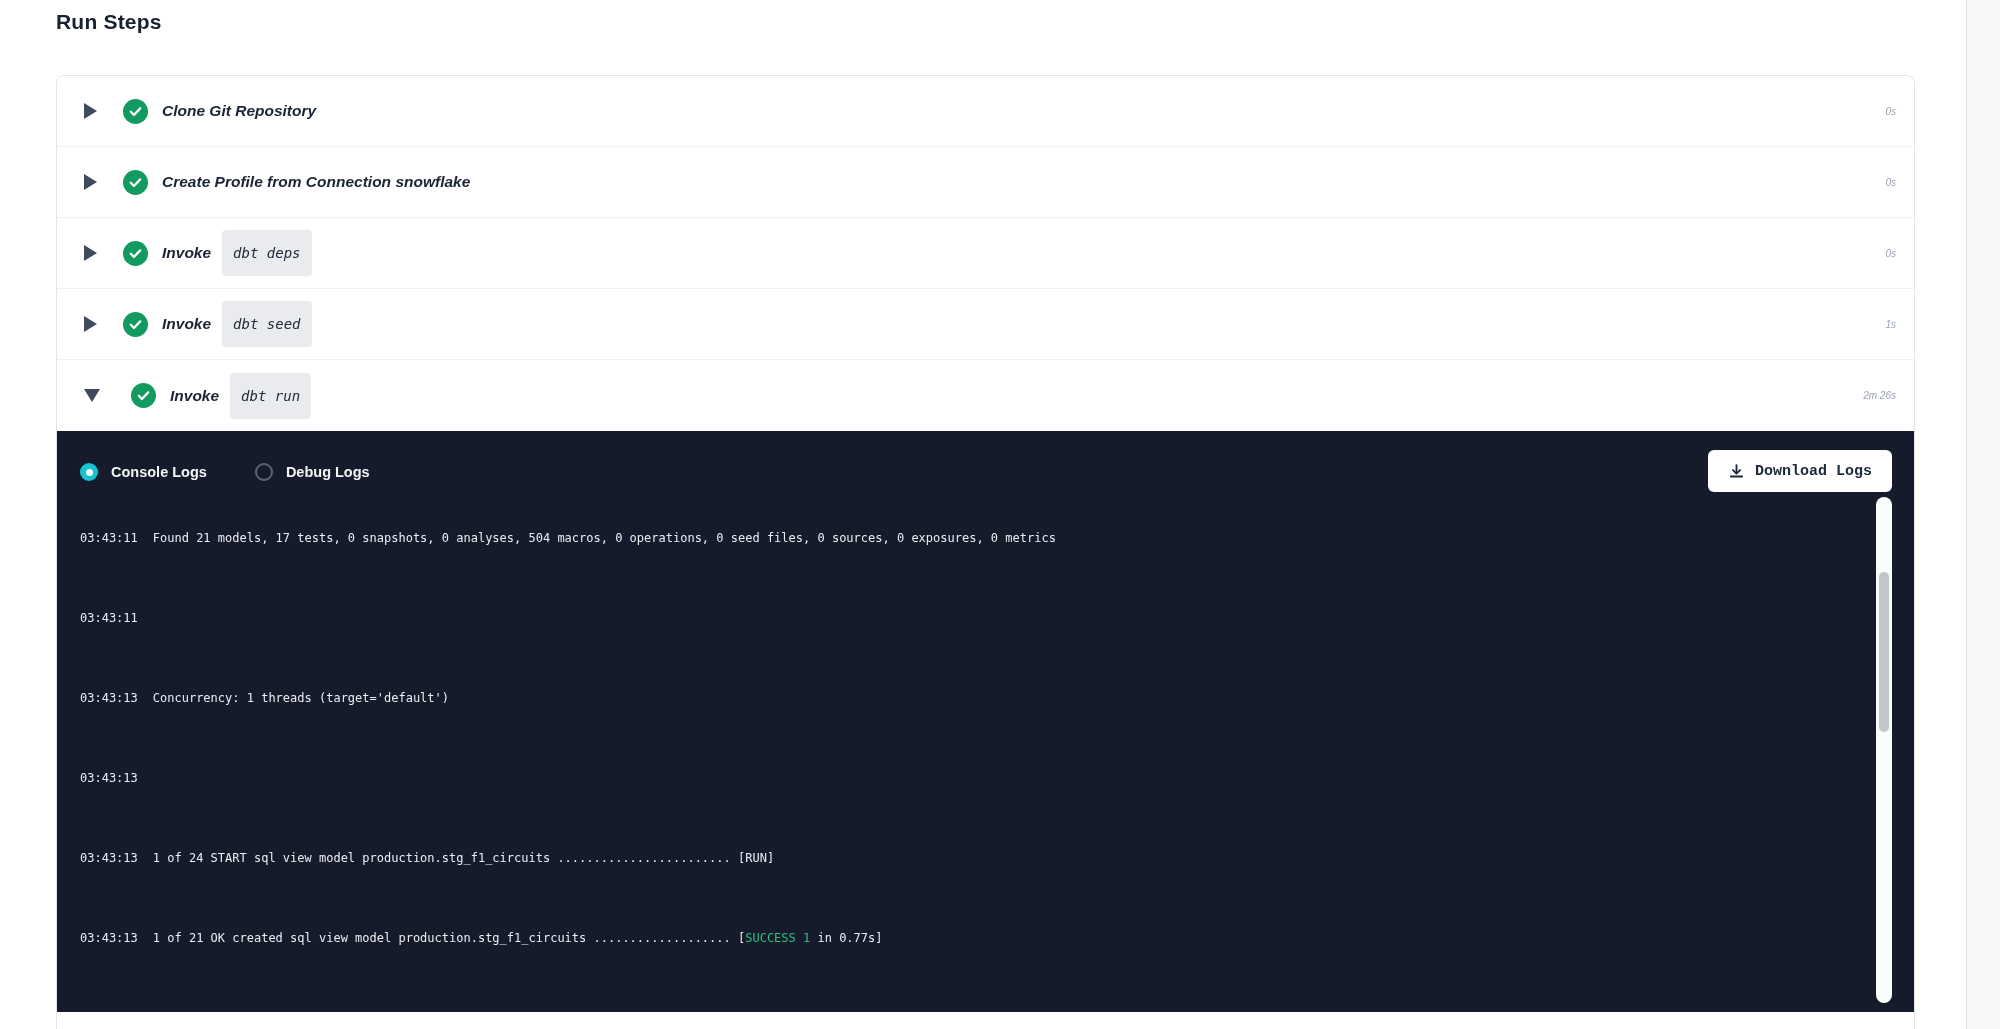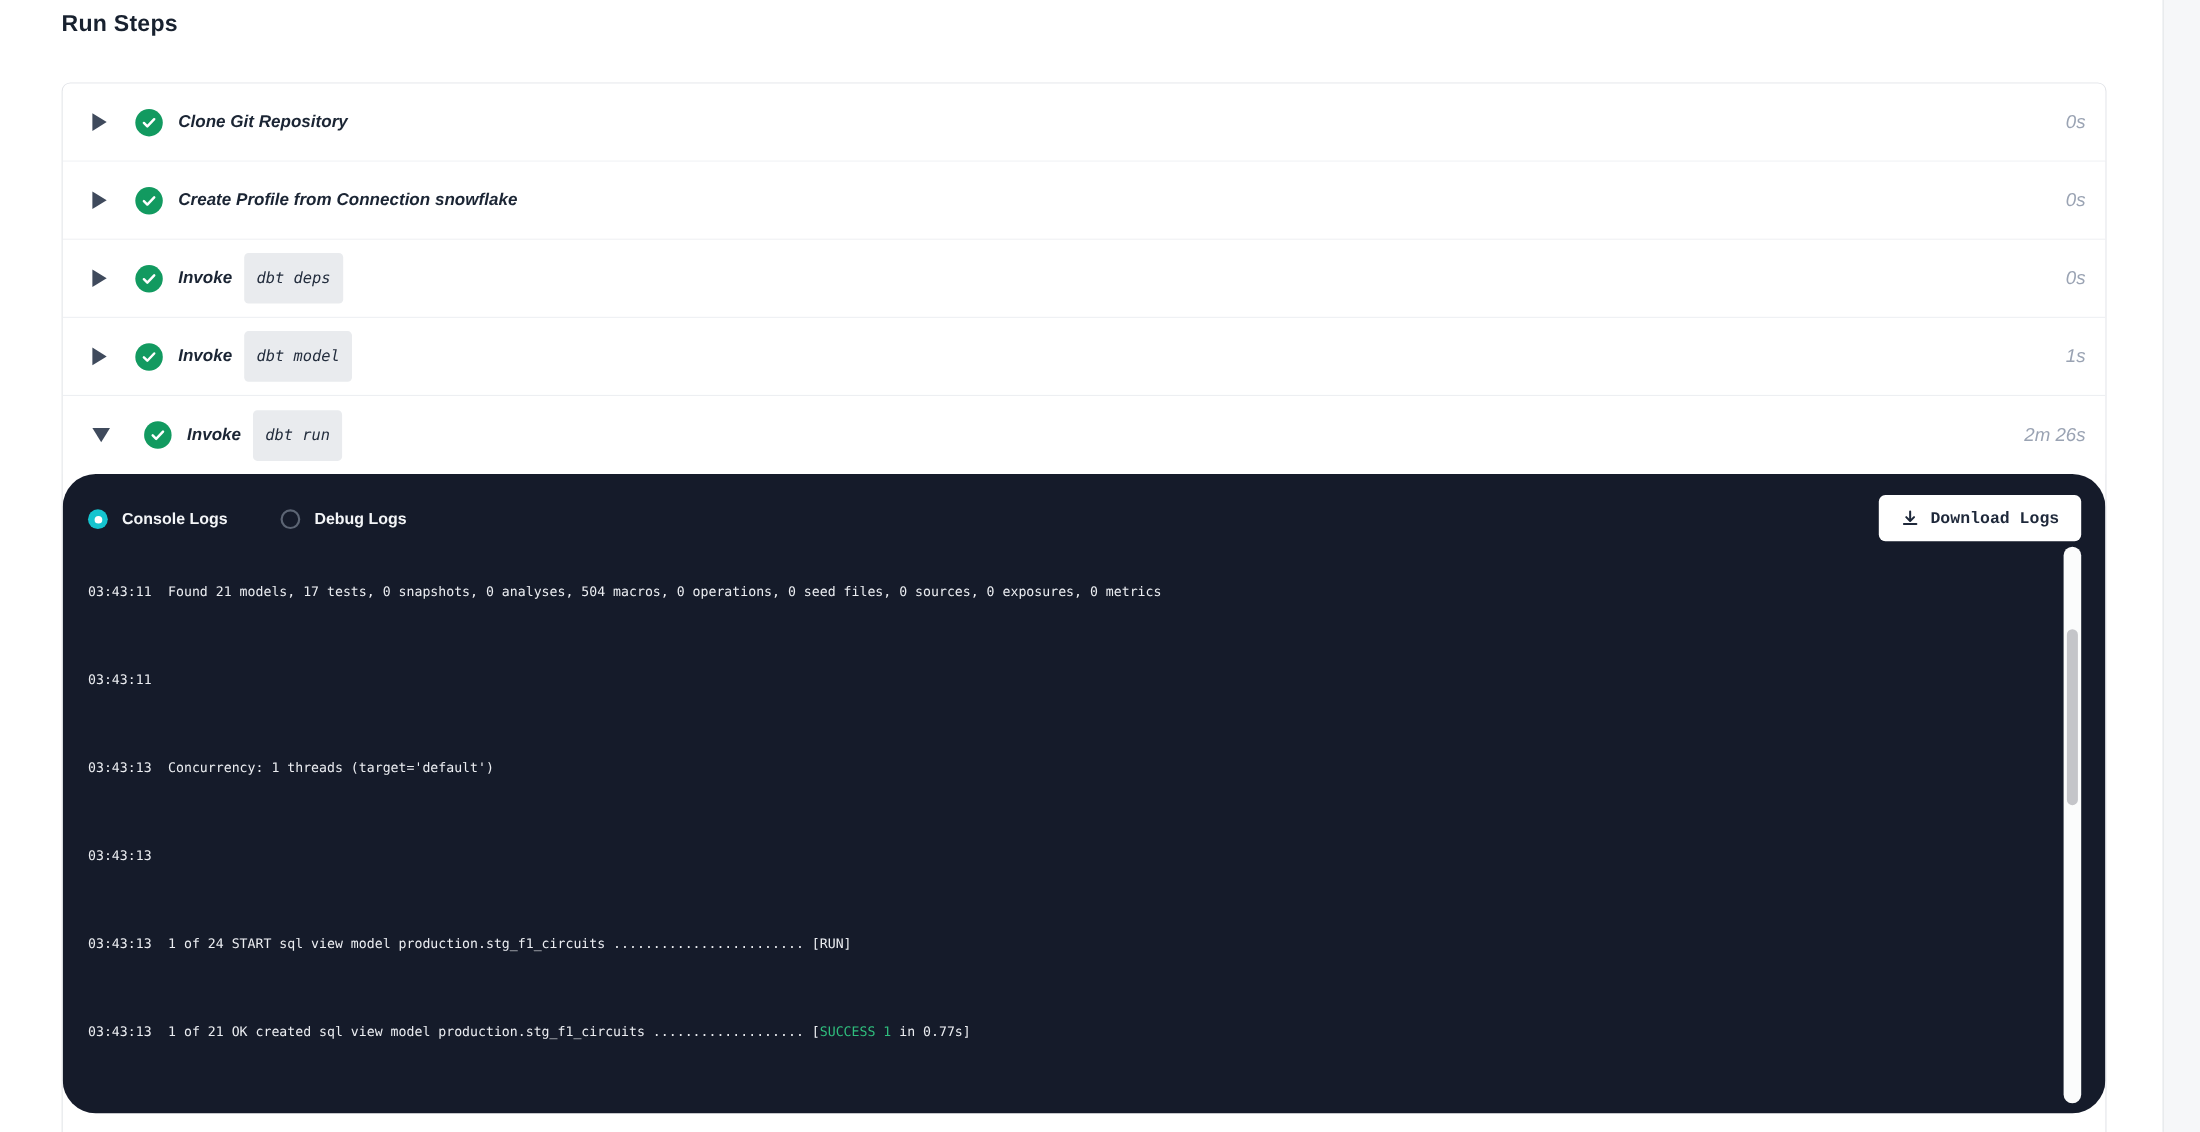--- a/index.html
+++ b/index.html
@@ -25,24 +25,24 @@
                      border-bottom:8px solid transparent; }
   .caret.expanded  { border-top:13px solid #3f4a5c; border-left:8px solid transparent;
                      border-right:8px solid transparent; margin-right:31px; }
   .check-circle { width:25px; height:25px; border-radius:50%; background:#129a60;
                   display:flex; align-items:center; justify-content:center;
                   margin-right:14px; flex:0 0 auto; }
   .step-label { font-size:15.5px; font-weight:700; color:#1b2534; }
   .step-chip { margin-left:11px; background:#e9ebee; border-radius:4px; padding:15px 11px;
                font-family:"DejaVu Sans Mono", monospace; font-size:14px; color:#232d3d; }
   .step-chip:empty { display:none; }
-  .step-duration { margin-left:auto; font-size:17px; color:#9aa3b3; }
-
-  
-  .console { position:relative; width:100%; height:581px; background:#151b2a;border-radius:30px; }
+  .step-duration { margin-left:auto; font-size:10px; color:#9aa3b3; }
+
+  
+  .console { position:relative; width:100%; height:581px; background:#151b2a; }
   .console-header { position:relative; height:66px; }
   .radio-group { position:absolute; left:23px; top:32px; display:flex; align-items:center; }
   .radio-item { display:flex; align-items:center; margin-right:48px; cursor:pointer; }
   .radio-dot { width:18px; height:18px; border-radius:50%; position:relative; flex:0 0 auto; }
   .radio-dot.on { background:#15c4cf; }
   .radio-dot.on::after { content:""; position:absolute; left:5.5px; top:5.5px; width:7px; height:7px;
                          border-radius:50%; background:#ffffff; }
   .radio-dot.off { border:2.5px solid #5c6574; background:transparent; }
   .radio-label { margin-left:13px; font-size:14.5px; font-weight:700; color:#f3f5f7; }
 
@@ -113,21 +113,21 @@
   </div>
 
   <div class="step-row">
     <span class="caret collapsed"></span>
     <span class="check-circle">
       <svg width="15" height="15" viewBox="0 0 24 24" fill="none" stroke="#ffffff" stroke-width="3.6" stroke-linecap="round" stroke-linejoin="round">
         <path d="M4.5 12.5l5 5L19.5 7"></path>
       </svg>
     </span>
     <span class="step-label">Invoke</span>
-    <span class="step-chip">dbt model</span>
+    <span class="step-chip">dbt seed</span>
     <span class="step-duration">1s</span>
   </div>
 
   <div class="step-row">
     <span class="caret expanded"></span>
     <span class="check-circle">
       <svg width="15" height="15" viewBox="0 0 24 24" fill="none" stroke="#ffffff" stroke-width="3.6" stroke-linecap="round" stroke-linejoin="round">
         <path d="M4.5 12.5l5 5L19.5 7"></path>
       </svg>
     </span>

